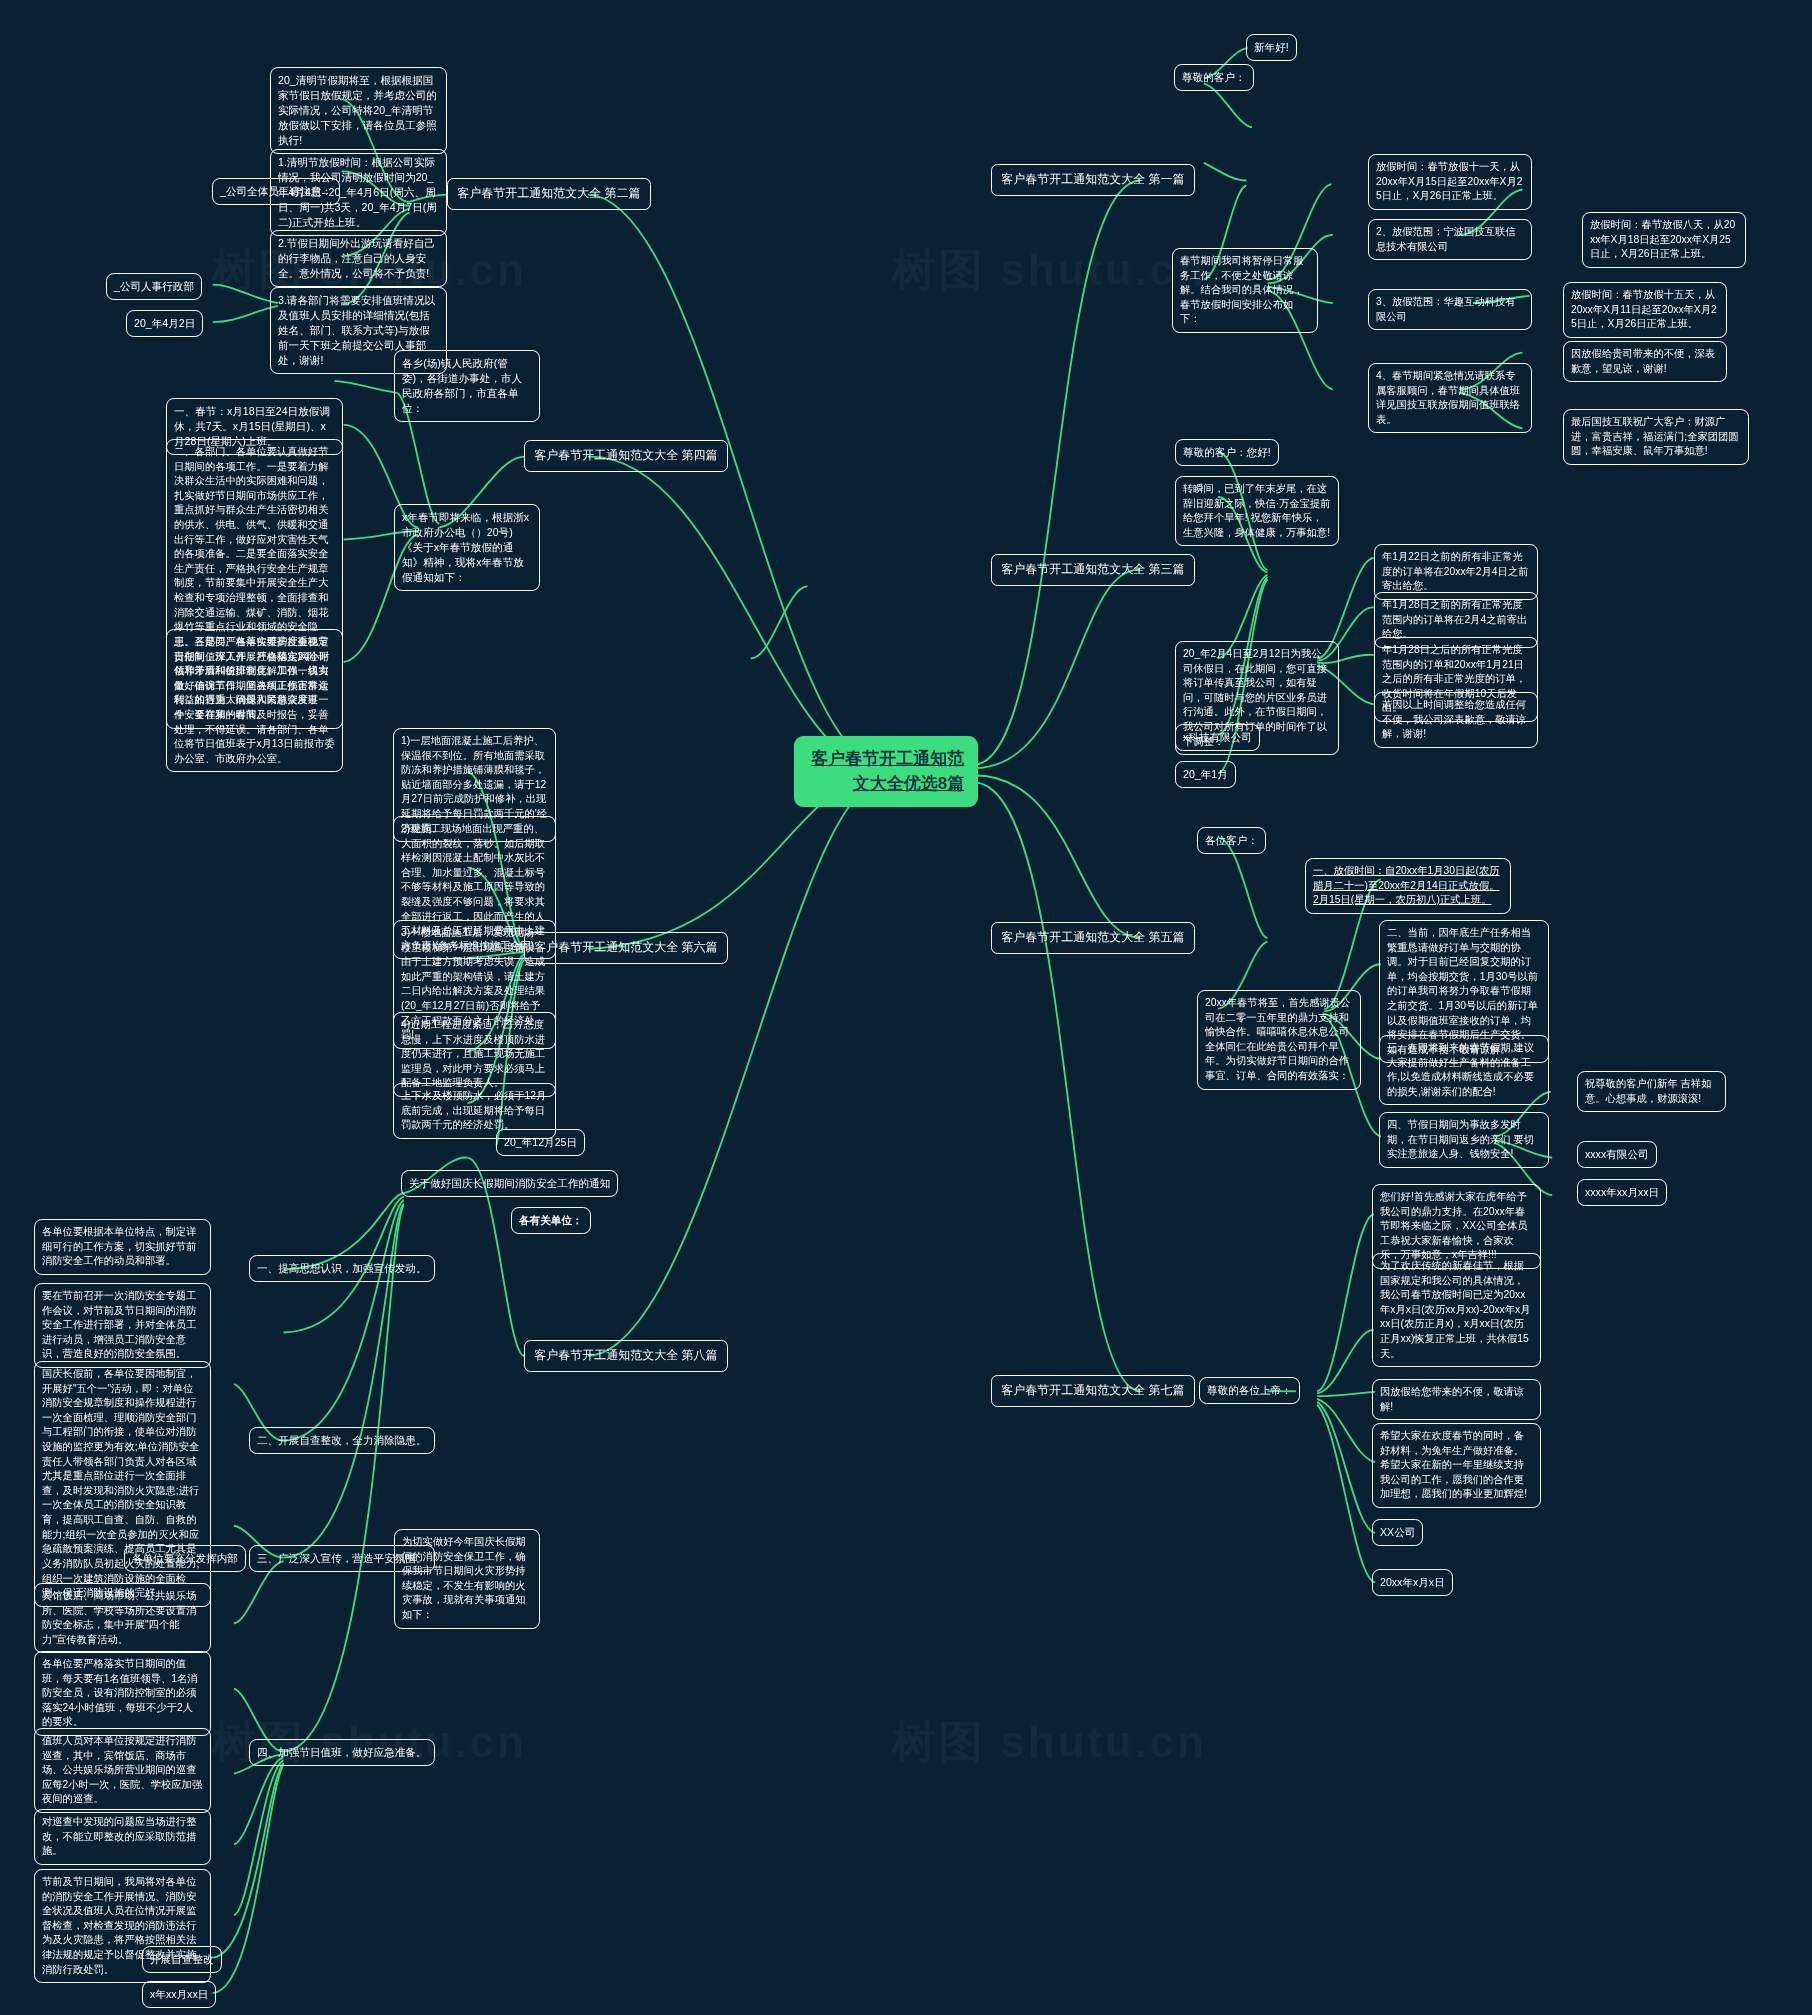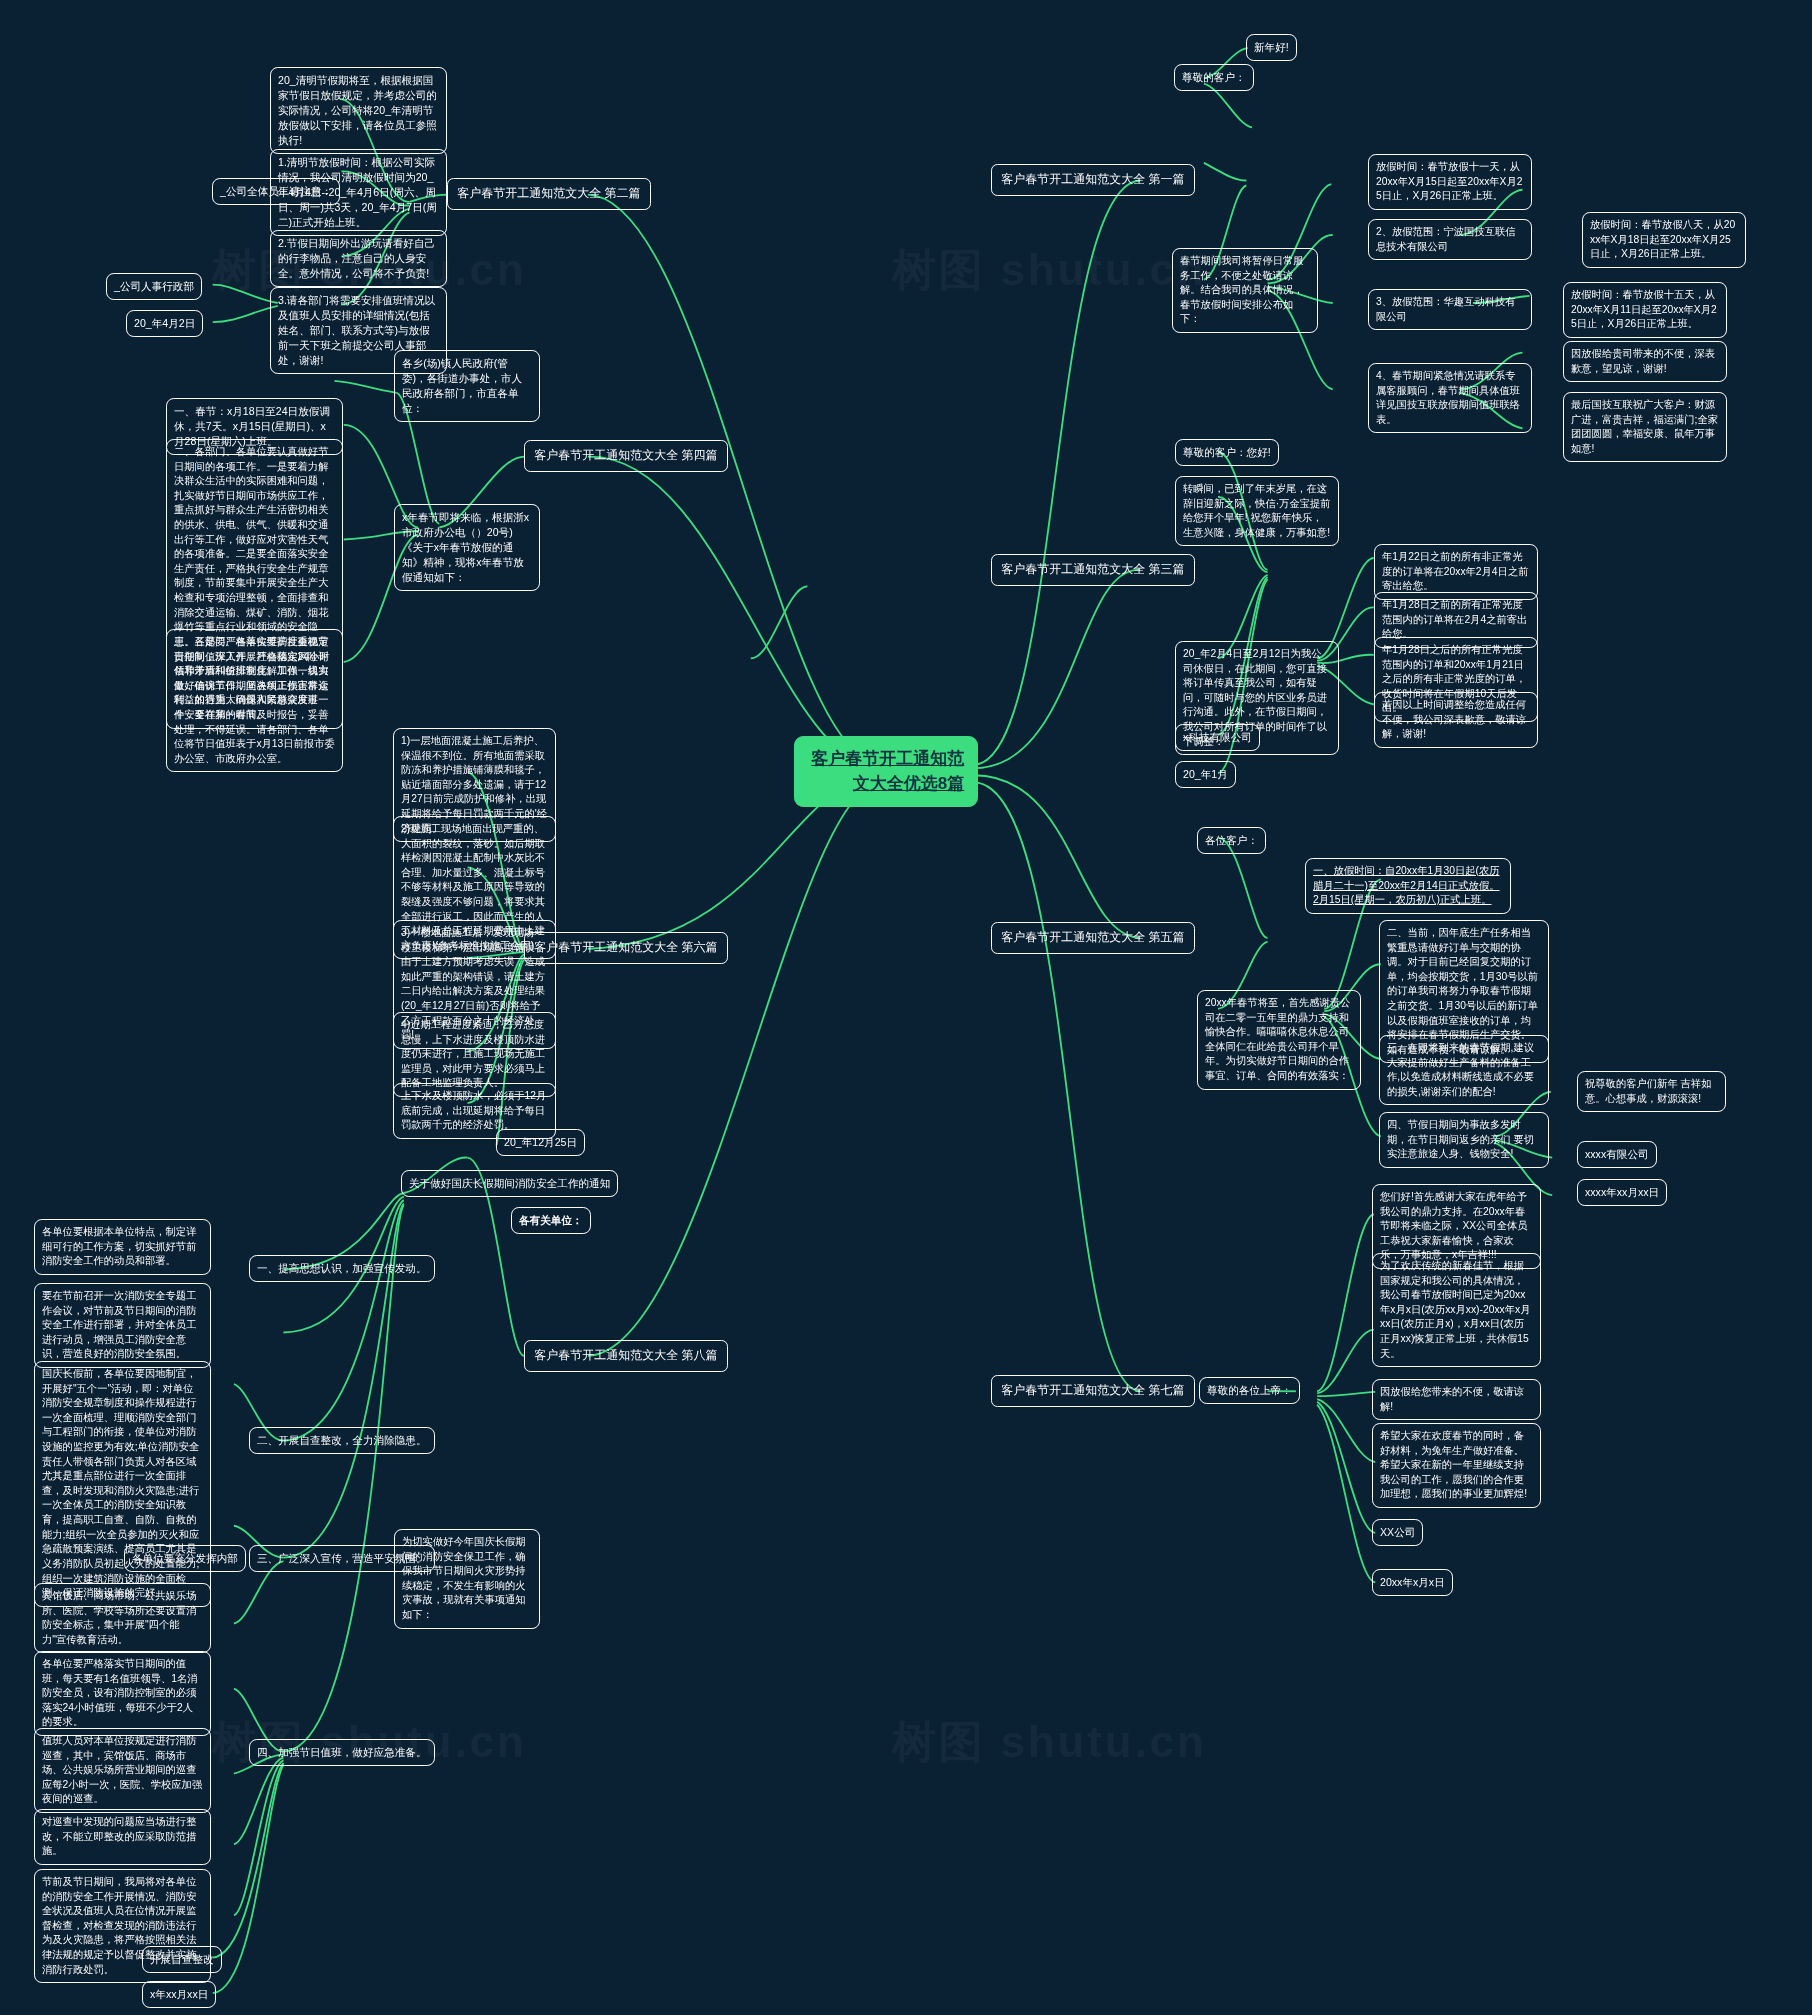--- a/index.html
+++ b/index.html
@@ -231,21 +231,21 @@
   <div class="node leafy" style="left:1174px; top:64px;"><span>尊敬的客户：</span></div>
   <div class="node leafy" style="left:1246px; top:34px;"><span>新年好!</span></div>
   <div class="node small" style="left:1172px; top:248px; width:146px;"><span>春节期间我司将暂停日常服务工作，不便之处敬请谅解。结合我司的具体情况，春节放假时间安排公布如下：</span></div>
   <div class="node small" style="left:1368px; top:154px; width:164px;"><span>放假时间：春节放假十一天，从20xx年X月15日起至20xx年X月25日止，X月26日正常上班。</span></div>
   <div class="node small" style="left:1368px; top:219px; width:164px;"><span>2、放假范围：宁波国技互联信息技术有限公司</span></div>
   <div class="node small" style="left:1563px; top:212px; width:164px;margin-left:19px;"><span>放假时间：春节放假八天，从20xx年X月18日起至20xx年X月25日止，X月26日正常上班。</span></div>
   <div class="node small" style="left:1368px; top:289px; width:164px;"><span>3、放假范围：华趣互动科技有限公司</span></div>
   <div class="node small" style="left:1563px; top:282px; width:164px;"><span>放假时间：春节放假十五天，从20xx年X月11日起至20xx年X月25日止，X月26日正常上班。</span></div>
   <div class="node small" style="left:1368px; top:363px; width:164px;"><span>4、春节期间紧急情况请联系专属客服顾问，春节期间具体值班详见国技互联放假期间值班联络表。</span></div>
   <div class="node small" style="left:1563px; top:341px; width:164px;"><span>因放假给贵司带来的不便，深表歉意，望见谅，谢谢!</span></div>
-  <div class="node small" style="left:1563px; top:392px; width:164px;"><span>最后国技互联祝广大客户：财源广进，富贵吉祥，福运满门;全家团团圆圆，幸福安康、鼠年万事如意!</span></div>
+  <div class="node small" style="left:1563px; top:409px; width:186px;"><span>最后国技互联祝广大客户：财源广进，富贵吉祥，福运满门;全家团团圆圆，幸福安康、鼠年万事如意!</span></div>
 
   <div class="node leafy" style="left:1175px; top:439px;"><span>尊敬的客户：您好!</span></div>
   <div class="node small" style="left:1175px; top:476px; width:164px;"><span>转瞬间，已到了年末岁尾，在这辞旧迎新之际，快信·万金宝提前给您拜个早年! 祝您新年快乐，生意兴隆，身体健康，万事如意!</span></div>
   <div class="node small" style="left:1175px; top:641px; width:164px;"><span>20_年2月4日至2月12日为我公司休假日，在此期间，您可直接将订单传真至我公司，如有疑问，可随时与您的片区业务员进行沟通。此外，在节假日期间，我公司对所有订单的时间作了以下调整：</span></div>
   <div class="node small" style="left:1374px; top:544px; width:164px;"><span>年1月22日之前的所有非正常光度的订单将在20xx年2月4日之前寄出给您。</span></div>
   <div class="node small" style="left:1374px; top:592px; width:164px;"><span>年1月28日之前的所有正常光度范围内的订单将在2月4之前寄出给您。</span></div>
   <div class="node small" style="left:1374px; top:637px; width:164px;"><span>年1月28日之后的所有正常光度范围内的订单和20xx年1月21日之后的所有非正常光度的订单，收货时间将在年假期10天后发出。</span></div>
   <div class="node small" style="left:1374px; top:692px; width:164px;"><span>若因以上时间调整给您造成任何不便，我公司深表歉意，敬请谅解，谢谢!</span></div>
   <div class="node leafy" style="left:1175px; top:724px;"><span>x科技有限公司</span></div>
   <div class="node leafy" style="left:1175px; top:761px;"><span>20_年1月</span></div>

